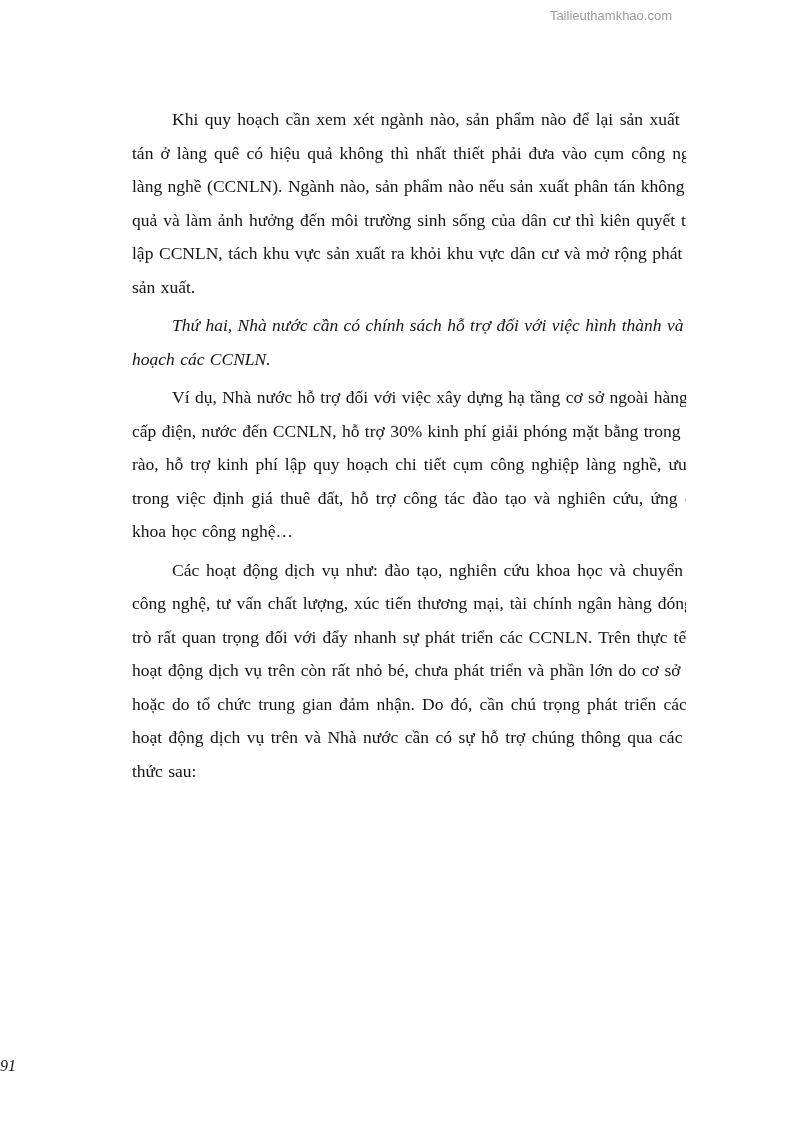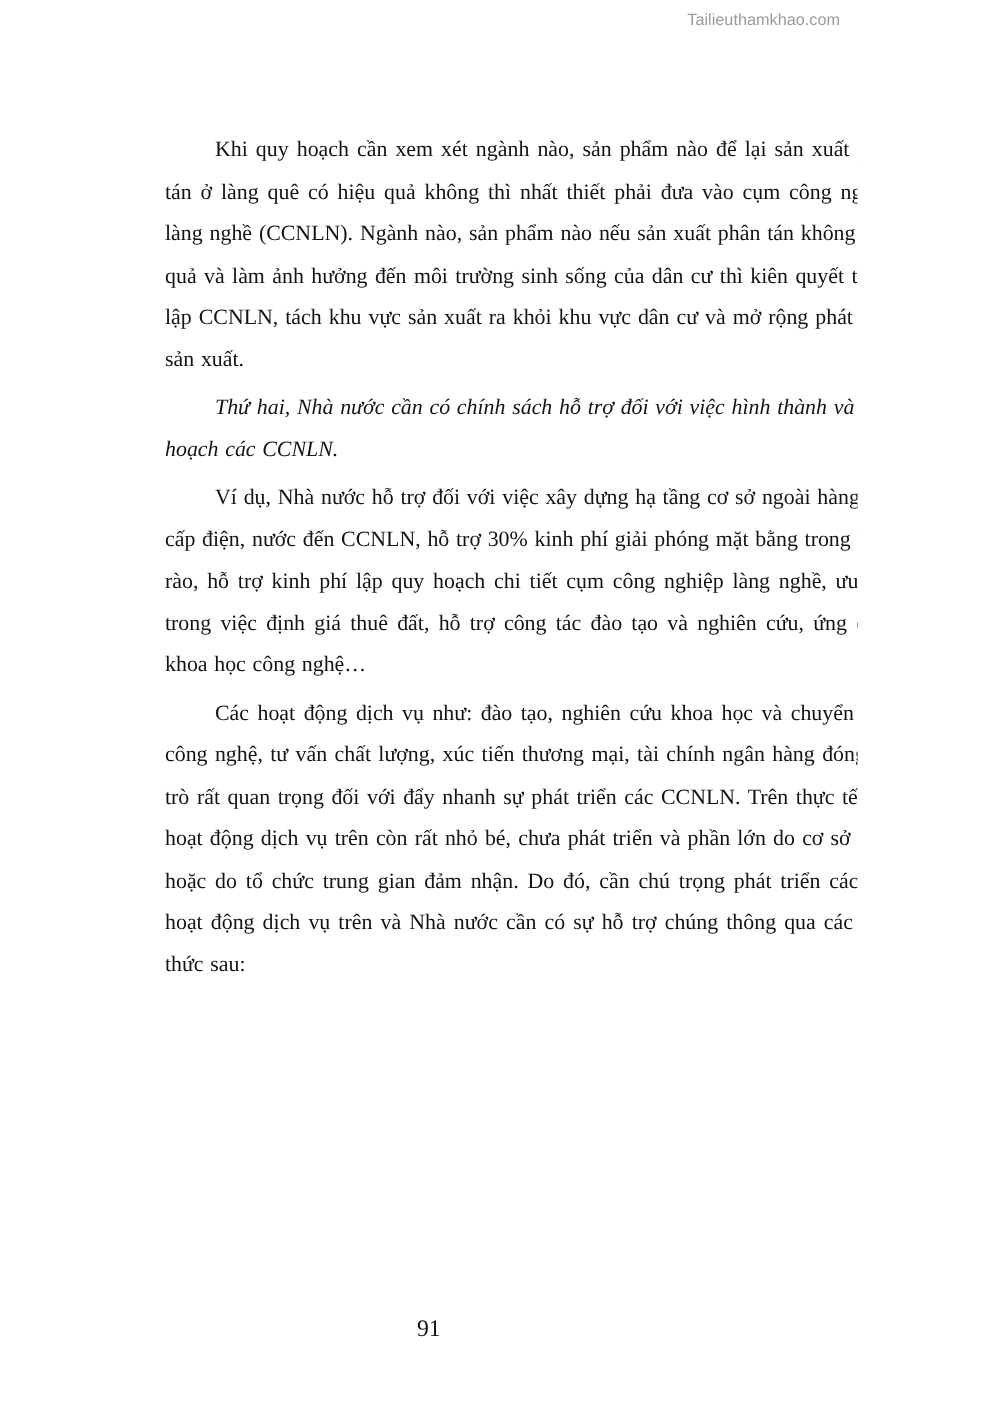--- a/index.html
+++ b/index.html
@@ -39,23 +39,24 @@
     word-spacing: 1px;
   }
   .para.italic {
     font-style: italic;
   }
   .page-number {
     position: absolute;
     bottom: 48px;
     left: 0;
     width: 100%;
-    text-align: center;
-    font-size: 19px;
+    text-align: left;
+    font-size: 16px;
     color: #131313;
+    font-style: italic;
   }
 </style>
 </head>
 <body>
 
 <div class="page">
 
   <div class="watermark">Tailieuthamkhao.com</div>
 
   <div class="content">

